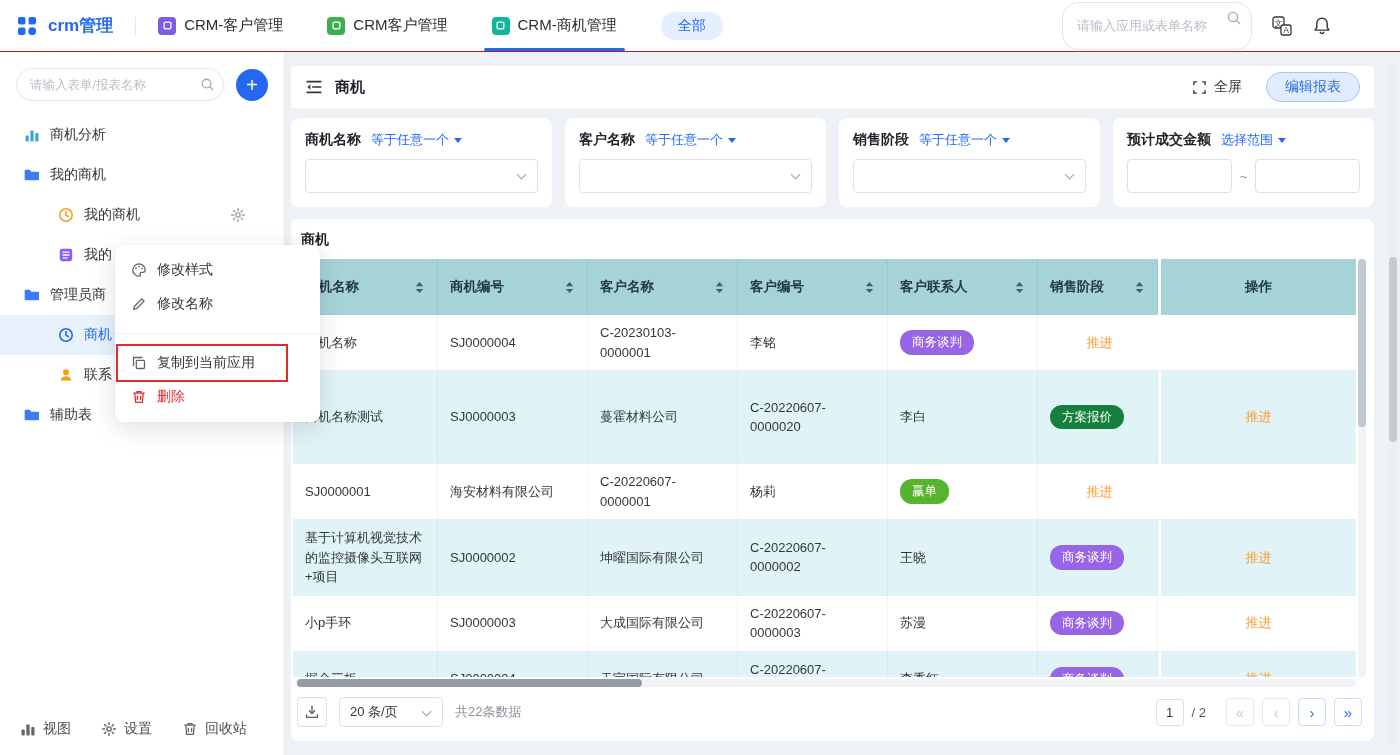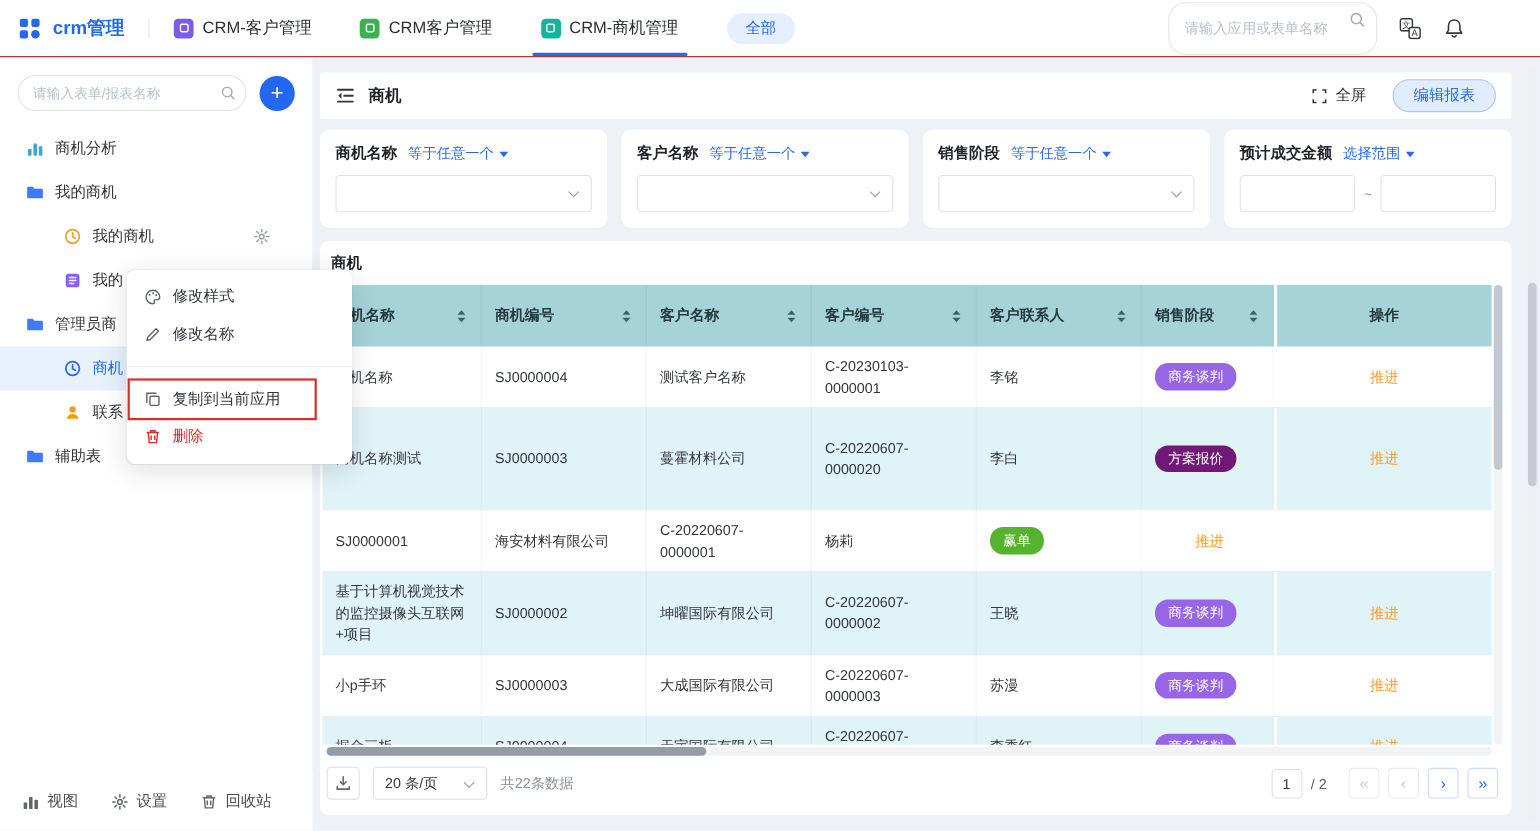--- a/index.html
+++ b/index.html
@@ -496,38 +496,37 @@
                   </svg>
                 </div>
                 <div class="th op">
                   <span class="col-label">操作</span>
                 </div>
               </div>
             <div class="tbody">
                 <div class="trow tgrid">
                   <div class="td">商机名称</div>
                   <div class="td">SJ0000004</div>
-                  <div class="td">测试客户名称</div>
                   <div class="td">C-20230103-0000001</div>
                   <div class="td">李铭</div>
                   <div class="td">
                     <span class="badge" style="background:#9865e6">商务谈判</span>
                   </div>
                   <div class="td op">
                     <span class="advance">推进</span>
                   </div>
                 </div>
                 <div class="trow tgrid alt">
                   <div class="td">商机名称测试</div>
                   <div class="td">SJ0000003</div>
                   <div class="td">蔓霍材料公司</div>
                   <div class="td">C-20220607-0000020</div>
                   <div class="td">李白</div>
                   <div class="td">
-                    <span class="badge" style="background:#701a75">方案报价</span>
+                    <span class="badge" style="background:#15803d">方案报价</span>
                   </div>
                   <div class="td op">
                     <span class="advance">推进</span>
                   </div>
                 </div>
                 <div class="trow tgrid">
                   <div class="td">SJ0000001</div>
                   <div class="td">海安材料有限公司</div>
                   <div class="td">C-20220607-0000001</div>
                   <div class="td">杨莉</div>

